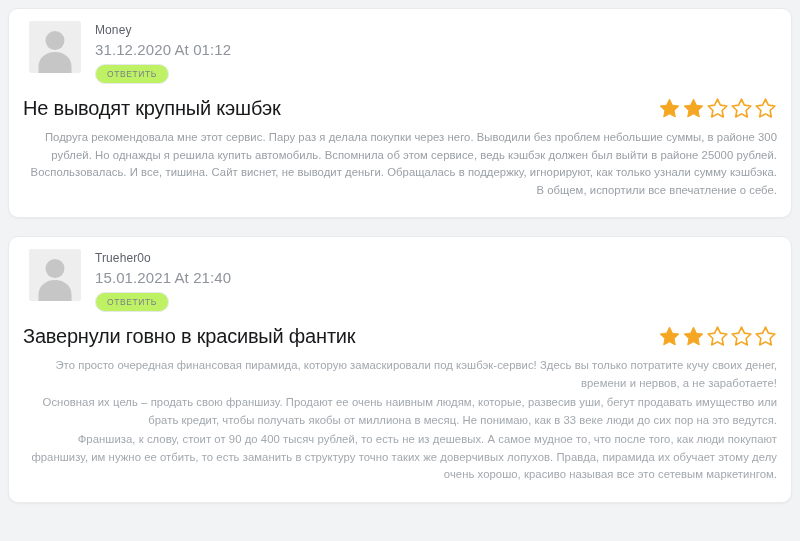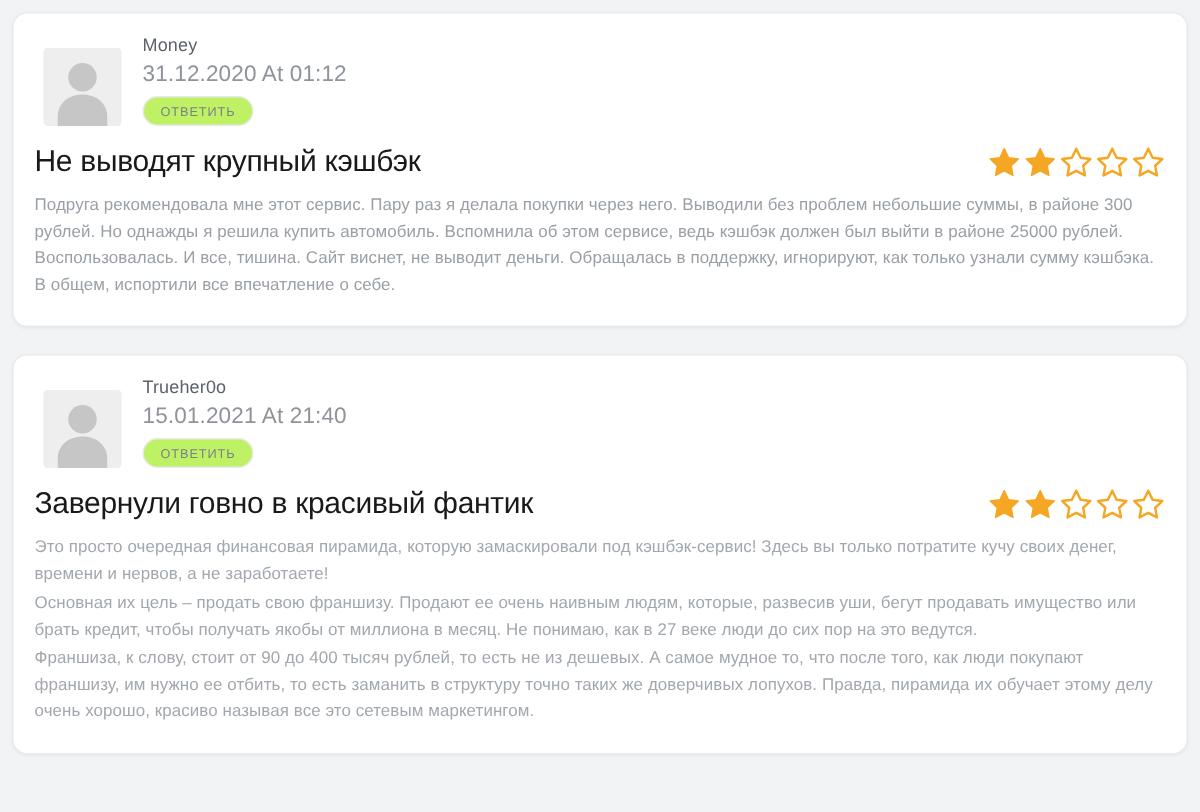--- a/index.html
+++ b/index.html
@@ -27,21 +27,21 @@
     border: 1px solid #e8eaec;
     border-radius: 10px;
     padding: 12px 14px 16px 14px;
     margin-bottom: 18px;
     box-shadow: 0 1px 2px rgba(0,0,0,0.045);
     position: relative;
   }
 
   .card-head {
     display: flex;
-    align-items: flex-end;
+    align-items: flex-start;
     gap: 14px;
     padding-left: 6px;
   }
 
   .avatar {
     width: 52px;
     height: 52px;
     flex: 0 0 52px;
     border-radius: 3px;
     background: #eeeeee;
@@ -116,21 +116,21 @@
   .body {
     margin-top: 9px;
   }
 
   .body p {
     margin: 0 0 2px 0;
     font-size: 11.3px;
     line-height: 17.5px;
     color: #9aa0a6;
     letter-spacing: 0.05px;
-    text-align: left;
+    text-align: right;
   }
 
   .card-2 .body p { color: #a2a8ae; }
 </style>
 </head>
 <body>
 
 <div class="page">
 
   <div class="review-card card-1">
@@ -207,18 +207,18 @@
             <path d="M12 2.2l3.03 6.3 6.72.92-4.9 4.66 1.2 6.72L12 17.6l-6.05 3.2 1.2-6.72-4.9-4.66 6.72-.92z" fill="none" stroke="#f5a623" stroke-width="1.7" stroke-linejoin="round"></path>
           </svg>
           <svg width="23" height="23" viewBox="0 0 24 24">
             <path d="M12 2.2l3.03 6.3 6.72.92-4.9 4.66 1.2 6.72L12 17.6l-6.05 3.2 1.2-6.72-4.9-4.66 6.72-.92z" fill="none" stroke="#f5a623" stroke-width="1.7" stroke-linejoin="round"></path>
           </svg>
         </div>
     </div>
 
     <div class="body">
         <p>Это просто очередная финансовая пирамида, которую замаскировали под кэшбэк-сервис! Здесь вы только потратите кучу своих денег, времени и нервов, а не заработаете!</p>
-        <p>Основная их цель – продать свою франшизу. Продают ее очень наивным людям, которые, развесив уши, бегут продавать имущество или брать кредит, чтобы получать якобы от миллиона в месяц. Не понимаю, как в 27 веке люди до сих пор на это ведутся.</p>
+        <p>Основная их цель – продать свою франшизу. Продают ее очень наивным людям, которые, развесив уши, бегут продавать имущество или брать кредит, чтобы получать якобы от миллиона в месяц. Не понимаю, как в 33 веке люди до сих пор на это ведутся.</p>
         <p>Франшиза, к слову, стоит от 90 до 400 тысяч рублей, то есть не из дешевых. А самое мудное то, что после того, как люди покупают франшизу, им нужно ее отбить, то есть заманить в структуру точно таких же доверчивых лопухов. Правда, пирамида их обучает этому делу очень хорошо, красиво называя все это сетевым маркетингом.</p>
       </div>
   </div>
 
 </div>
 
 </body></html>

